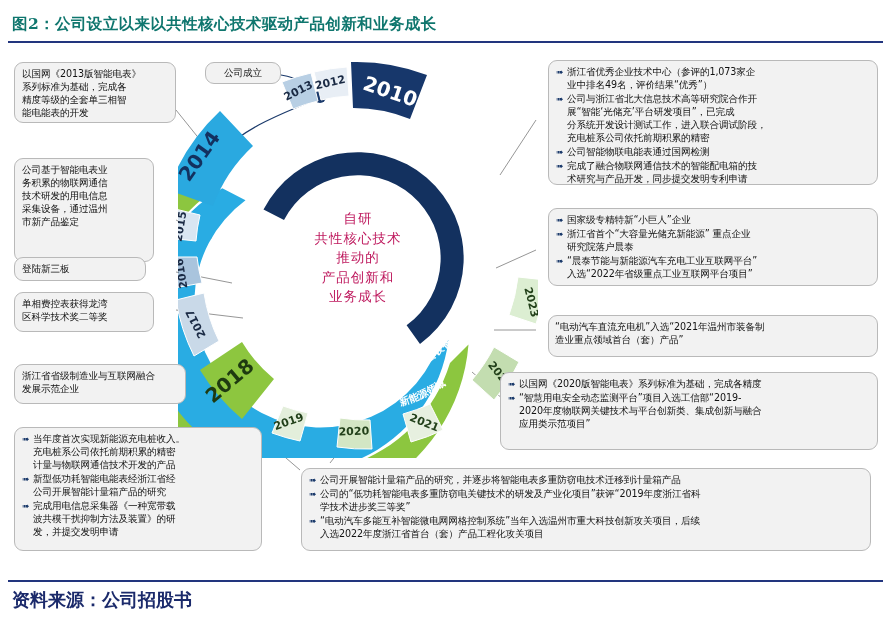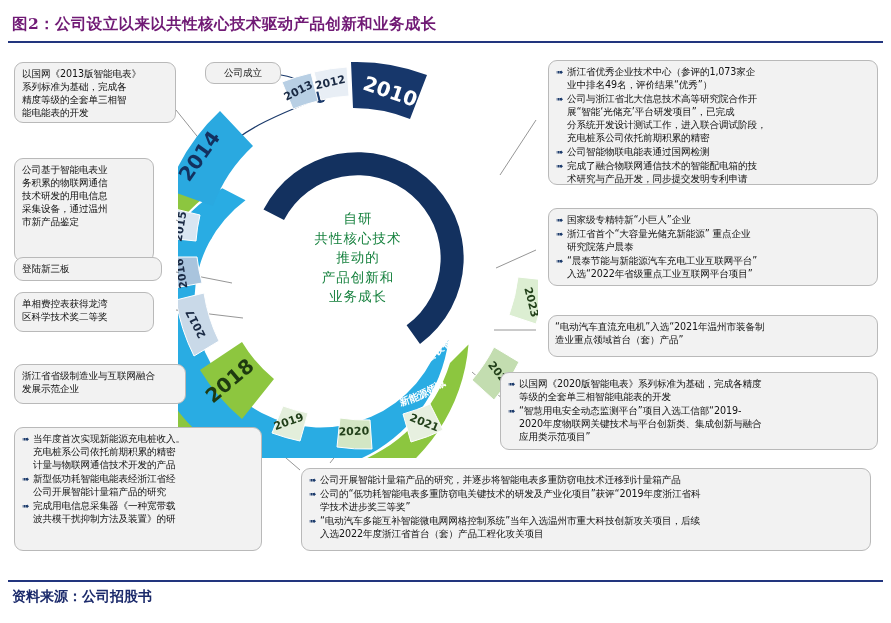--- a/index.html
+++ b/index.html
@@ -9,35 +9,35 @@
     font-family:"Liberation Sans","DejaVu Sans",sans-serif;
     overflow:hidden;
     position:relative;
   }
   
   #fig-header{
     position:absolute;left:8px;top:8px;width:875px;height:38px;
   }
   #fig-title{
     font-family:"DejaVu Serif","Liberation Serif",serif;
-    font-weight:bold;font-size:15.5px;color:#701a75;
+    font-weight:bold;font-size:15.5px;color:#0f766e;
     letter-spacing:.4px;white-space:nowrap;
     position:absolute;left:4px;top:6px;
   }
   #title-rule{
     position:absolute;left:0;top:33px;width:875px;height:2px;background:#22357e;
   }
   
   #foot-rule{
     position:absolute;left:8px;top:580px;width:875px;height:1.5px;background:#22357e;
   }
   #fig-source{
     position:absolute;left:12px;top:588px;
     font-family:"DejaVu Serif","Liberation Serif",serif;
-    font-size:14px;color:#1b2a6b;font-weight:bold;
+    font-size:18px;color:#1b2a6b;font-weight:bold;
   }
 
   
   .cbox{
     position:absolute;
     background:#f2f2f2;
     border:1px solid #b9b9b9;
     border-radius:9px;
     box-sizing:border-box;
     padding:5px 7px 5px 7px;
@@ -60,21 +60,21 @@
   #wheel svg{display:block;}
   .yr{font-family:"DejaVu Sans","Liberation Sans",sans-serif;font-weight:bold;}
   .seglbl{font-family:"DejaVu Sans","Liberation Sans",sans-serif;font-weight:bold;font-size:10px;}
   #center-text{
     position:absolute;left:178px;top:58px;width:360px;height:400px;
     display:flex;flex-direction:column;align-items:center;justify-content:center;
     pointer-events:none;
   }
   #center-text .ct{
     font-family:"DejaVu Serif","Liberation Serif",serif;
-    font-size:13.5px;color:#15803d;line-height:1.45;text-align:center;
+    font-size:13.5px;color:#be185d;line-height:1.45;text-align:center;
     letter-spacing:1px;
   }
   
   #links{position:absolute;left:0;top:0;width:891px;height:623px;pointer-events:none;}
 </style>
 </head>
 <body>
 
 <div id="fig-header">
   <div id="fig-title">图2：公司设立以来以共性核心技术驱动产品创新和业务成长</div>
@@ -196,21 +196,21 @@
 </div>
 
 <div class="cbox" style="left:14px;top:158px;width:140px;height:104px;">
   <p>公司基于智能电表业</p>
   <p>务积累的物联网通信</p>
   <p>技术研发的用电信息</p>
   <p>采集设备，通过温州</p>
   <p>市新产品鉴定</p>
 </div>
 
-<div class="cbox" style="left:14px;top:257px;width:148px;height:24px;display:flex;align-items:center;">
+<div class="cbox" style="left:14px;top:257px;width:132px;height:24px;display:flex;align-items:center;">
   <span>登陆新三板</span>
 </div>
 
 <div class="cbox" style="left:14px;top:292px;width:140px;height:40px;">
   <p>单相费控表获得龙湾</p>
   <p>区科学技术奖二等奖</p>
 </div>
 
 <div class="cbox" style="left:14px;top:364px;width:172px;height:40px;">
   <p>浙江省省级制造业与互联网融合</p>
@@ -231,20 +231,21 @@
     <span class="tx">
       <p>新型低功耗智能电能表经浙江省经</p>
       <p>公司开展智能计量箱产品的研究</p>
     </span>
   </div>
   <div class="bul">
     <span class="mk">➠</span>
     <span class="tx">
       <p>完成用电信息采集器《一种宽带载</p>
       <p>波共模干扰抑制方法及装置》的研</p>
+      <p>发，并提交发明申请</p>
     </span>
   </div>
 </div>
 
 <div class="cbox" style="left:301px;top:468px;width:570px;height:83px;">
   <div class="bul">
     <span class="mk">➠</span>
     <span class="tx">
       <p>公司开展智能计量箱产品的研究，并逐步将智能电表多重防窃电技术迁移到计量箱产品</p>
     </span>
@@ -323,21 +324,20 @@
 <div class="cbox" style="left:548px;top:315px;width:330px;height:42px;padding-left:6px;">
   <p>“电动汽车直流充电机”入选“2021年温州市装备制</p>
   <p>造业重点领域首台（套）产品”</p>
 </div>
 
 <div class="cbox" style="left:500px;top:372px;width:378px;height:78px;">
   <div class="bul">
     <span class="mk">➠</span>
     <span class="tx">
       <p>以国网《2020版智能电表》系列标准为基础，完成各精度</p>
-      <p>等级的全套单三相智能电能表的开发</p>
     </span>
   </div>
   <div class="bul">
     <span class="mk">➠</span>
     <span class="tx">
       <p>“智慧用电安全动态监测平台”项目入选工信部“2019-</p>
       <p>2020年度物联网关键技术与平台创新类、集成创新与融合</p>
       <p>应用类示范项目”</p>
     </span>
   </div>

